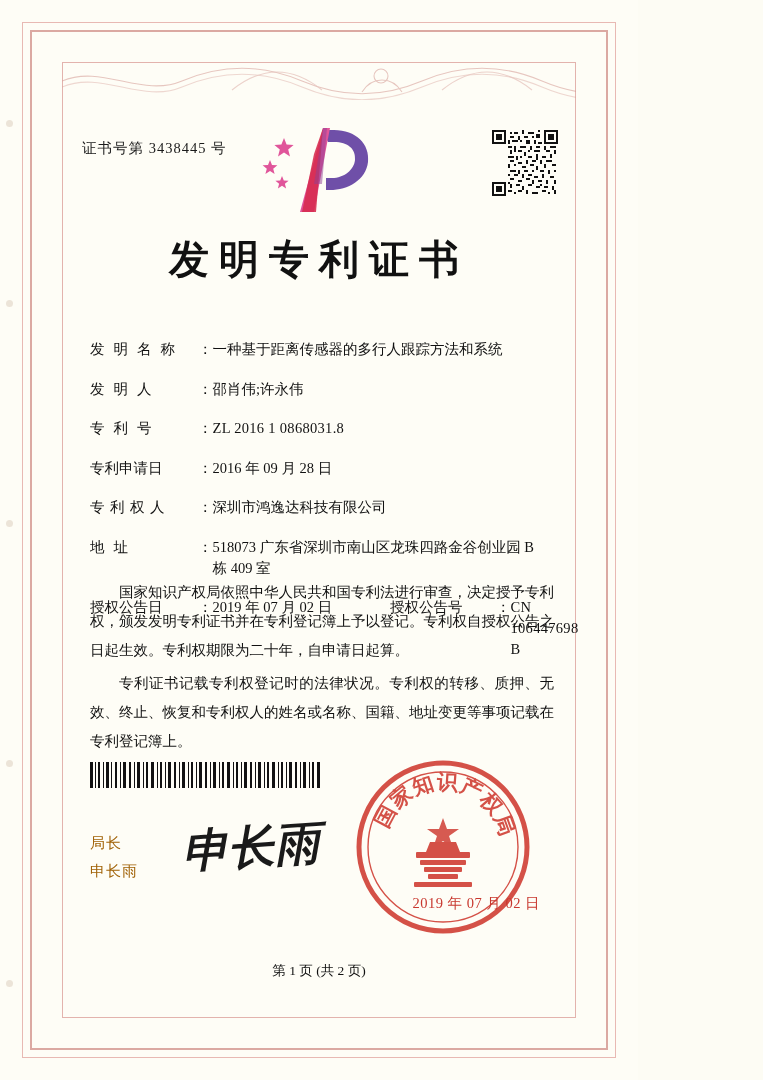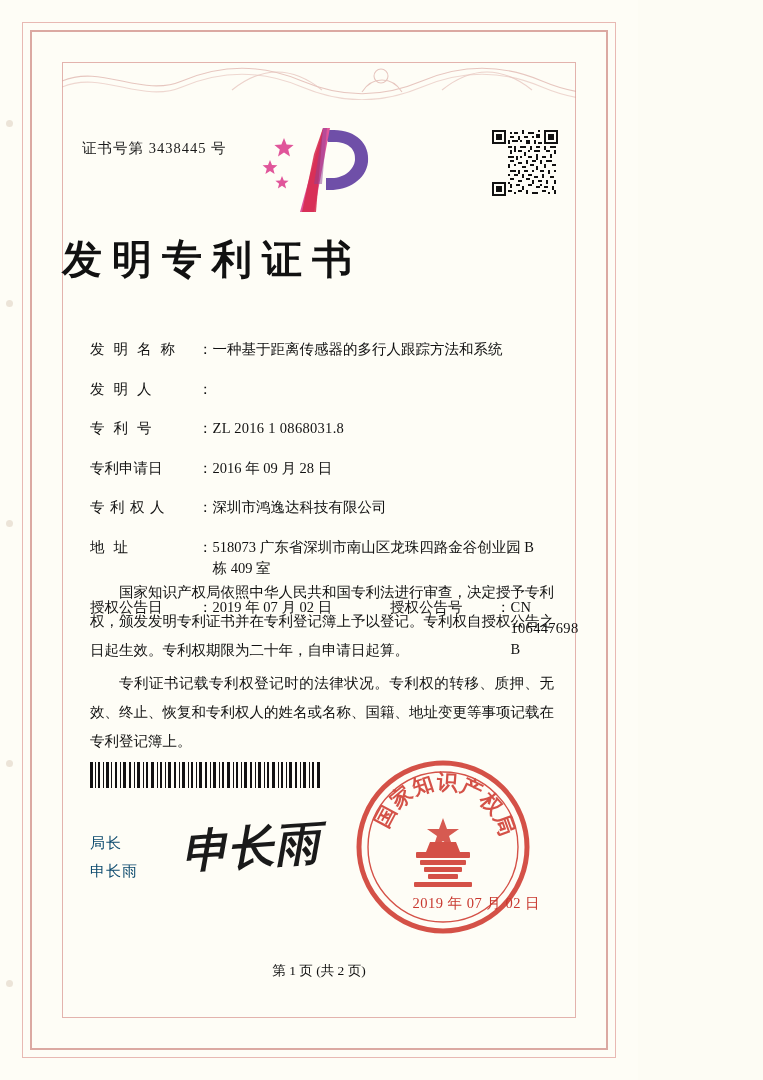--- a/index.html
+++ b/index.html
@@ -72,21 +72,21 @@
     top: 62px;
     display: flex;
     justify-content: center;
   }
 
   
   .title {
     position: absolute;
     left: 0; right: 0;
     top: 170px;
-    text-align: left;
+    text-align: center;
     font-size: 40px;
     letter-spacing: 10px;
     font-weight: bold;
     color: #111;
     font-family: "Liberation Serif", serif;
   }
 
   
   .fields {
     position: absolute;
@@ -143,21 +143,21 @@
     height: 26px;
   }
 
   
   .sig-block {
     position: absolute;
     left: 28px;
     top: 768px;
     font-size: 15px;
     line-height: 1.85;
-    color: #0c4a6e;
+    color: #a16207;
     letter-spacing: 1px;
   }
   .sig-script {
     position: absolute;
     left: 120px;
     top: 755px;
     font-size: 46px;
     font-family: "Liberation Serif", serif;
     font-style: italic;
     font-weight: bold;
@@ -379,20 +379,21 @@
 
     <div class="fields">
       <div class="frow">
         <div class="flabel sp4">发明名称</div>
         <div class="fcolon">：</div>
         <div class="fvalue">一种基于距离传感器的多行人跟踪方法和系统</div>
       </div>
       <div class="frow">
         <div class="flabel sp4">发明人</div>
         <div class="fcolon">：</div>
+        <div class="fvalue">邵肖伟;许永伟</div>
       </div>
       <div class="frow">
         <div class="flabel sp4">专利号</div>
         <div class="fcolon">：</div>
         <div class="fvalue mono">ZL 2016 1 0868031.8</div>
       </div>
       <div class="frow">
         <div class="flabel sp2">专利申请日</div>
         <div class="fcolon">：</div>
         <div class="fvalue">2016 年 09 月 28 日</div>

